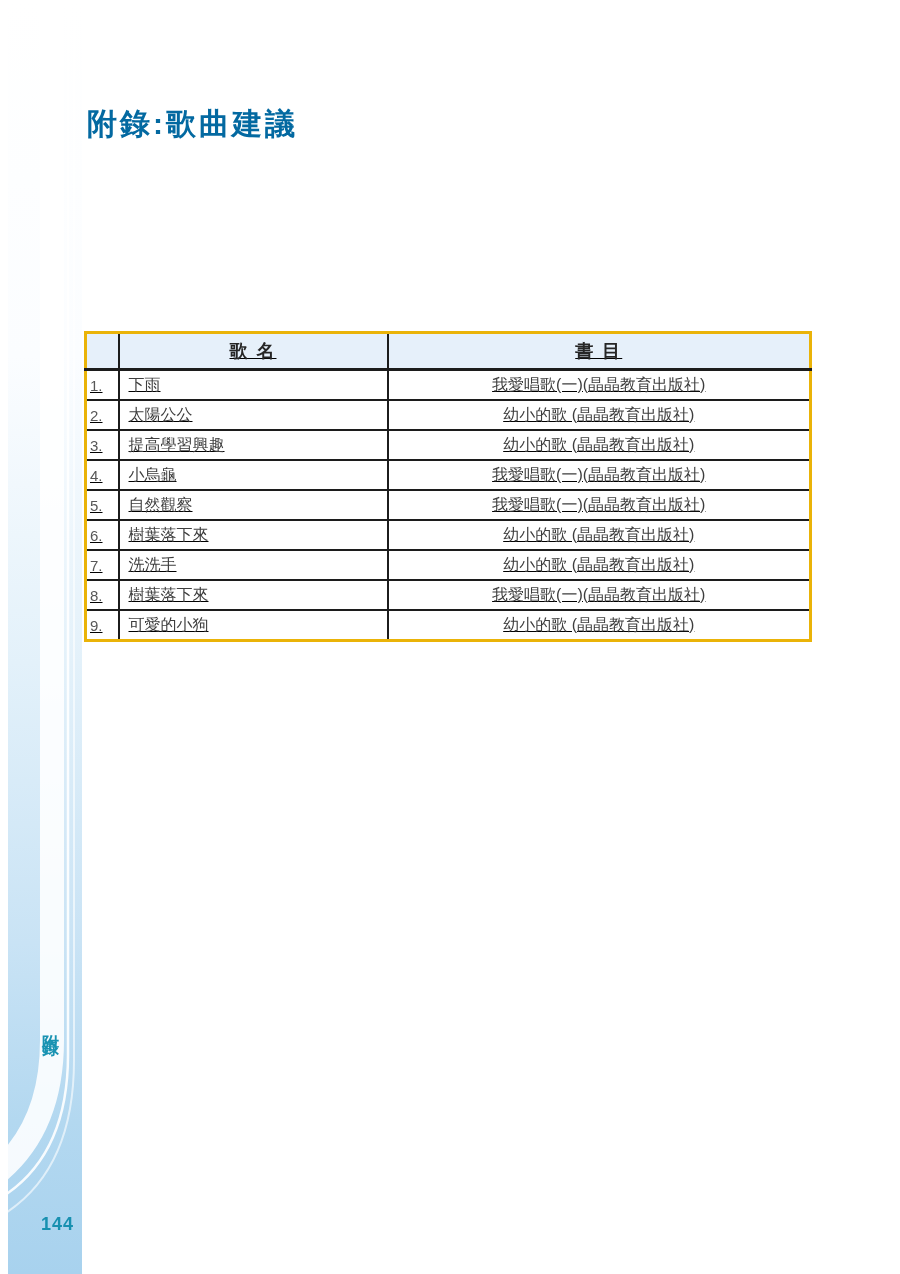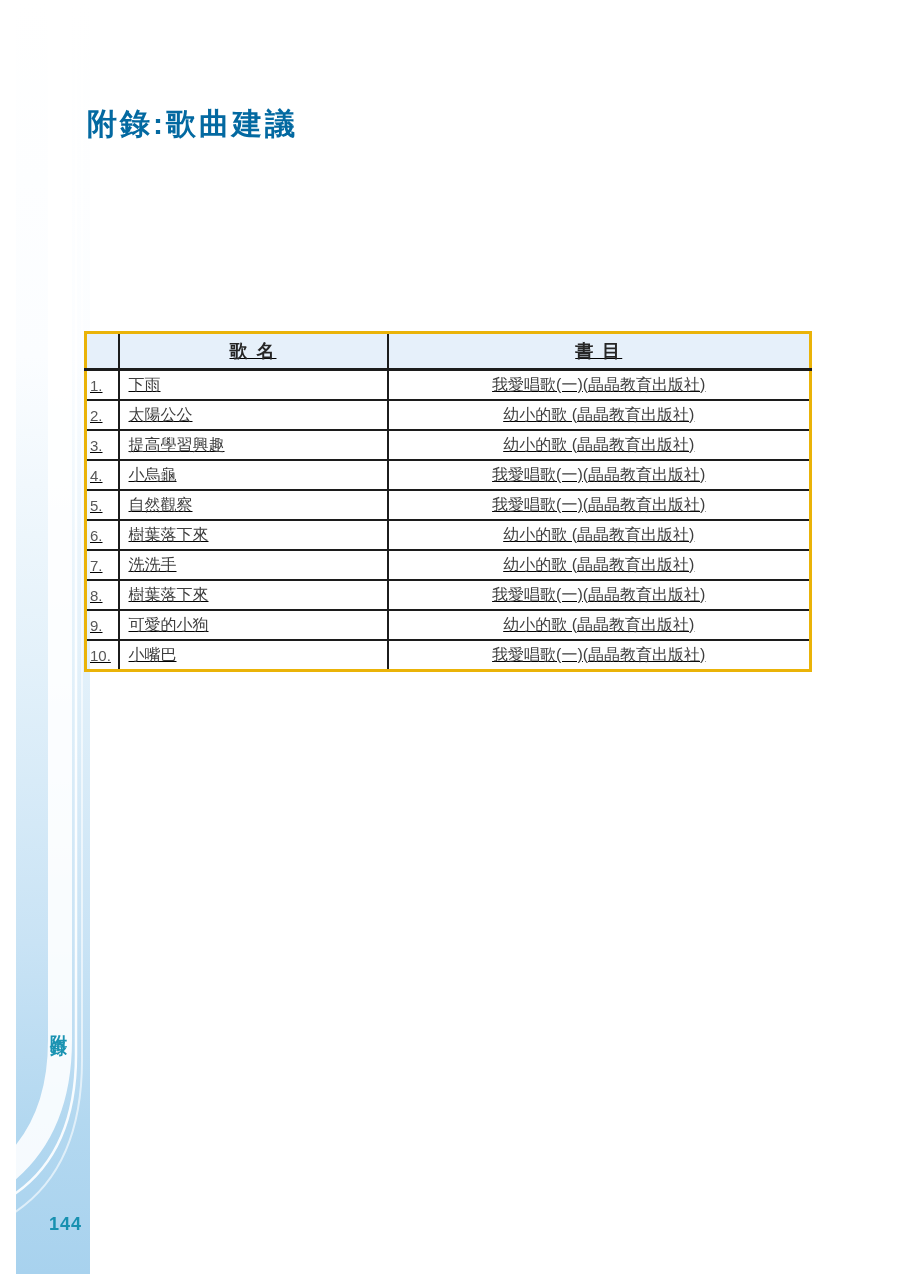--- a/index.html
+++ b/index.html
@@ -1,20 +1,20 @@
 <!DOCTYPE html>
 <html><head>
 <meta charset="utf-8">
 <style>
   html,body{margin:0;padding:0;}
   body{font-family:"Liberation Sans","DejaVu Sans",sans-serif;background:#fff;}
   .page{position:relative;width:900px;height:1274px;background:#ffffff;overflow:hidden;}
 
   
-  .sidebar-decor{position:absolute;left:16px;top:0;width:74px;height:1212px;}
+  .sidebar-decor{position:absolute;left:8px;top:0;width:74px;height:1212px;}
   .tab-label{
     position:absolute;left:31px;top:1020px;
     writing-mode:vertical-rl;text-orientation:upright;
     font-size:17px;font-weight:bold;color:#1a93b2;letter-spacing:5px;
   }
   .page-number{
     position:absolute;left:33px;top:1214px;
     font-size:18px;font-weight:bold;color:#1790b0;letter-spacing:1px;
   }
 
@@ -137,21 +137,16 @@
       <tr>
         <td class="no-cell">8.</td>
         <td class="song-cell">樹葉落下來</td>
         <td class="book-cell">我愛唱歌(一)(晶晶教育出版社)</td>
       </tr>
       <tr>
         <td class="no-cell">9.</td>
         <td class="song-cell">可愛的小狗</td>
         <td class="book-cell">幼小的歌 (晶晶教育出版社)</td>
       </tr>
-      <tr>
-        <td class="no-cell">10.</td>
-        <td class="song-cell">小嘴巴</td>
-        <td class="book-cell">我愛唱歌(一)(晶晶教育出版社)</td>
-      </tr>
     </tbody>
   </table>
 
 </div>
 
 </body></html>

